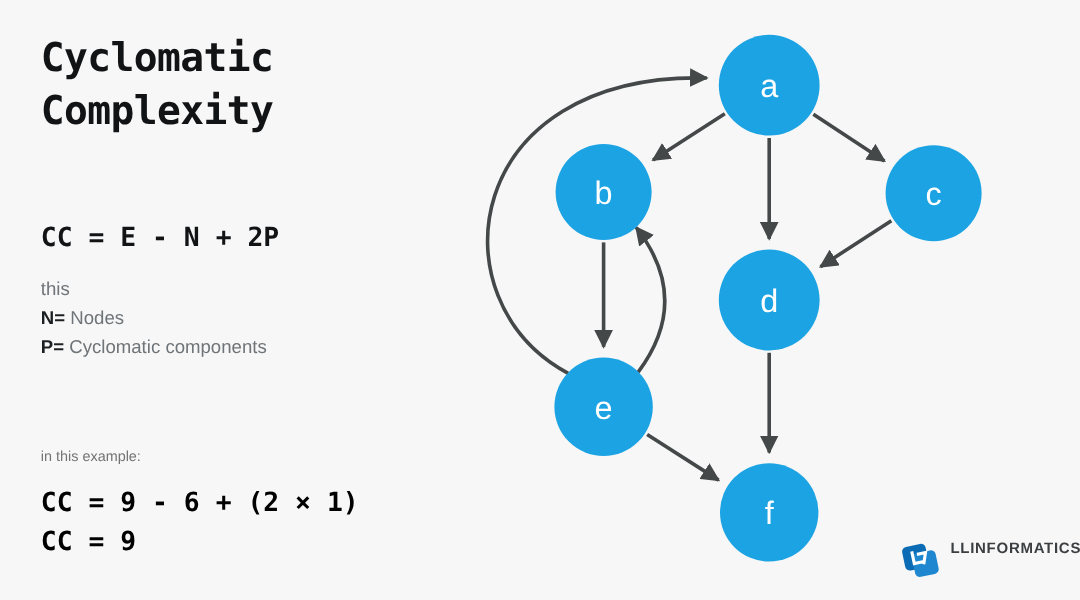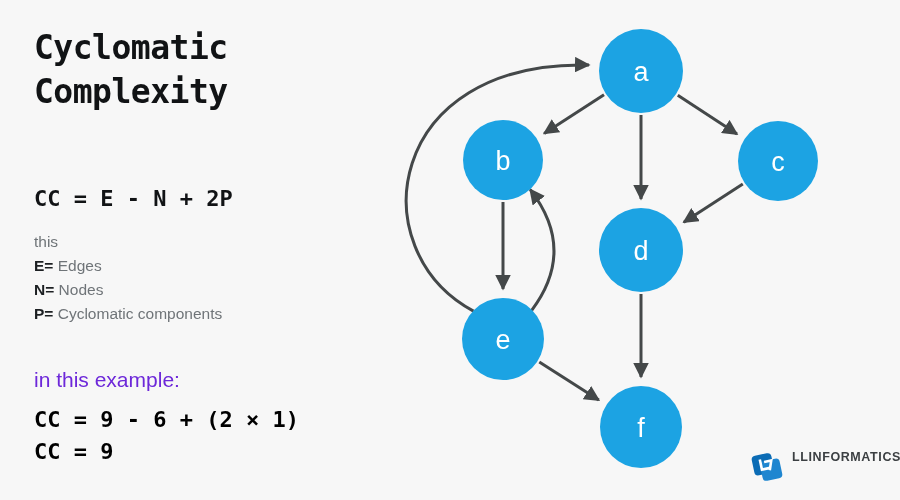--- a/index.html
+++ b/index.html
@@ -43,22 +43,22 @@
     font-size:15.5px;
     line-height:24px;
     color:#6f7478;
     white-space:nowrap;
   }
   .legend-row .sym{
     font-weight:bold;
     color:#1c1f22;
   }
   .example-label{
-    font-size:21px;
-    color:#6d28d9;
+    font-size:12px;
+    color:#737373;
     line-height:24px;
   }
   .formula-ex{
     font-family:"DejaVu Sans Mono", monospace;
     font-weight:bold;
     font-size:22px;
     color:#000000;
     line-height:32px;
     margin:0;
     white-space:nowrap;
@@ -107,24 +107,20 @@
 Complexity</h1>
     </div>
 
     <div class="pos-formula">
       <div class="formula-main">CC = E - N + 2P</div>
     </div>
 
     <div class="pos-where">
       <div class="where-word">this</div>
 
-      <div class="legend-row">
-        <span class="sym">E</span><span class="sym">=</span>
-        <span>Edges</span>
-      </div>
 
       <div class="legend-row">
         <span class="sym">N</span><span class="sym">=</span>
         <span>Nodes</span>
       </div>
 
       <div class="legend-row">
         <span class="sym">P</span><span class="sym">=</span>
         <span>Cyclomatic components</span>
       </div>

